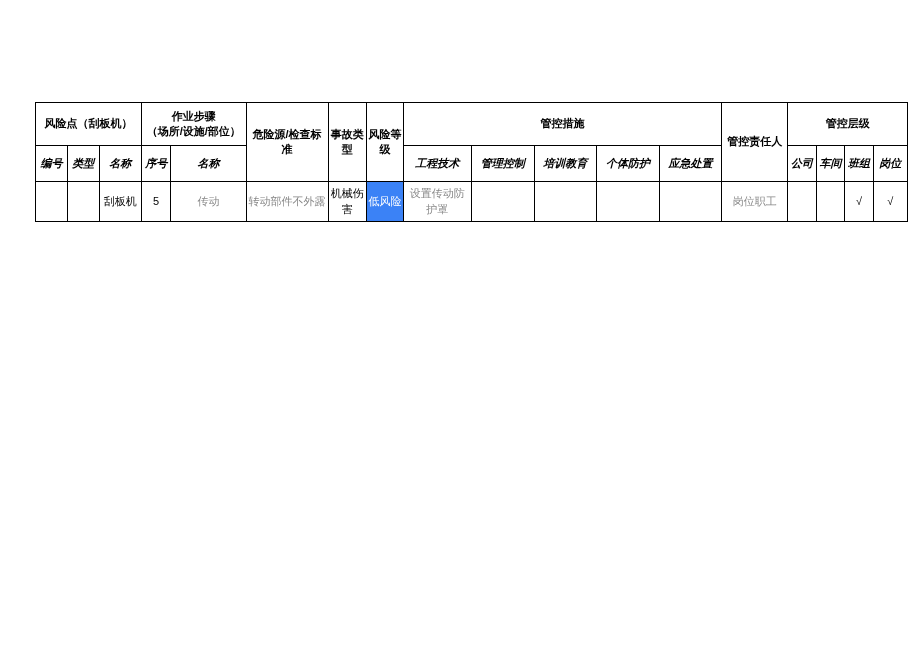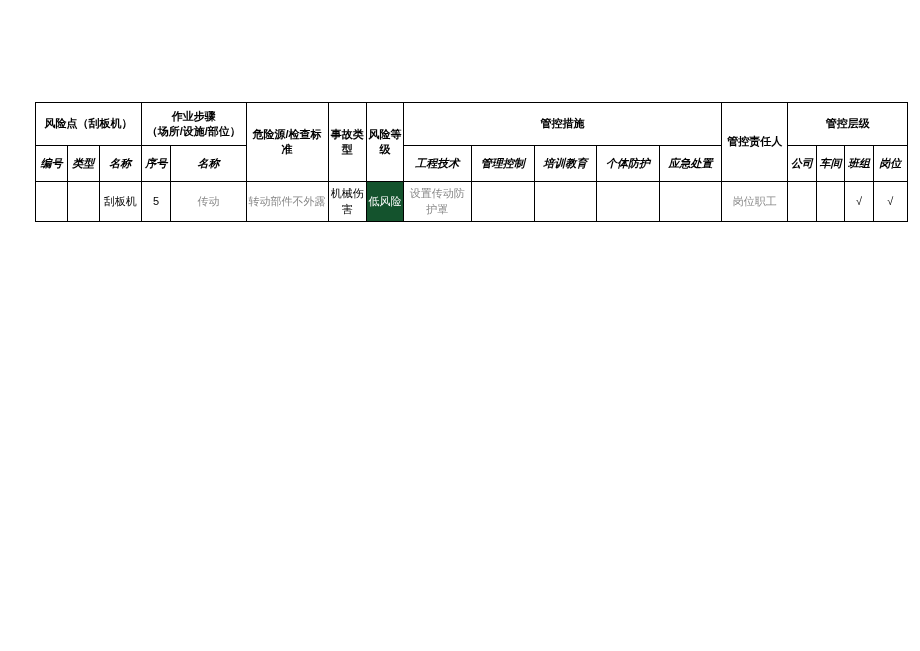--- a/index.html
+++ b/index.html
@@ -37,21 +37,21 @@
       height: 43px;
     }
     .hrow2 th {
       height: 36px;
       font-style: italic;
     }
     .datarow td {
       height: 40px;
     }
     .risk-low {
-      background: #14532d;
+      background: #3b82f6;
       color: #ffffff;
       margin-top: 40px;
     }
     .muted {
       color: #888;
     }
   </style>
 </head>
 <body>
 

